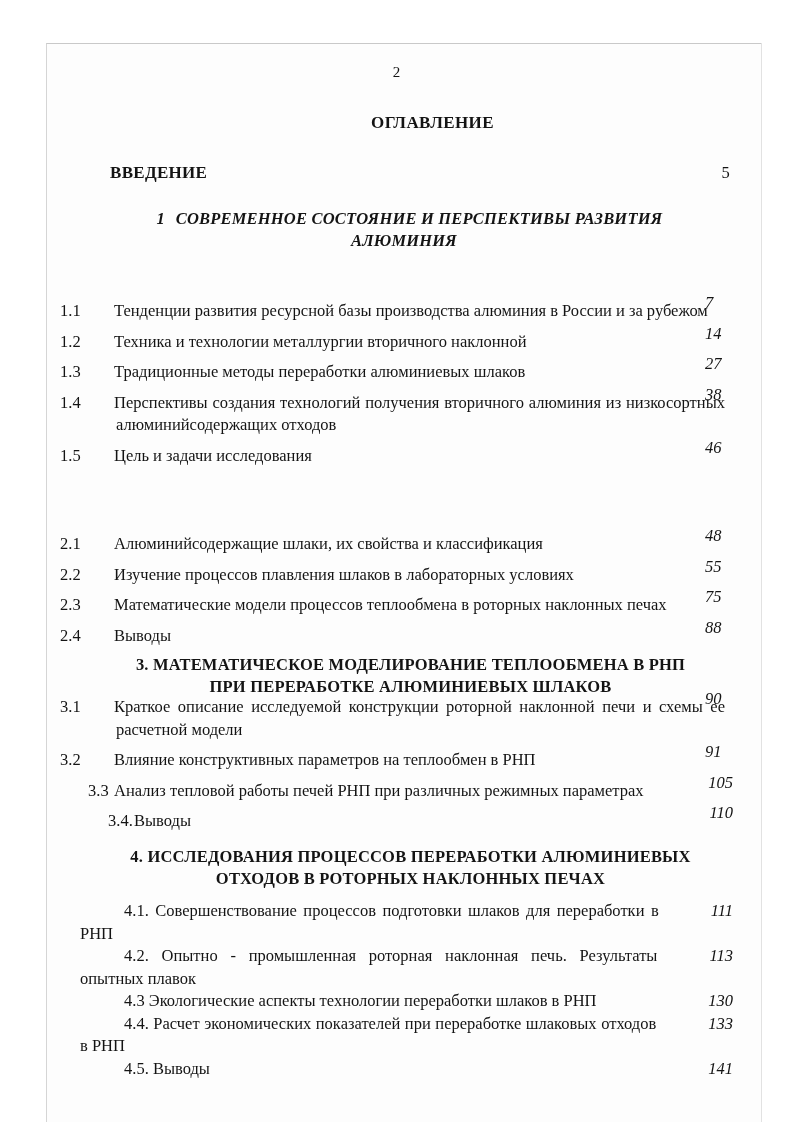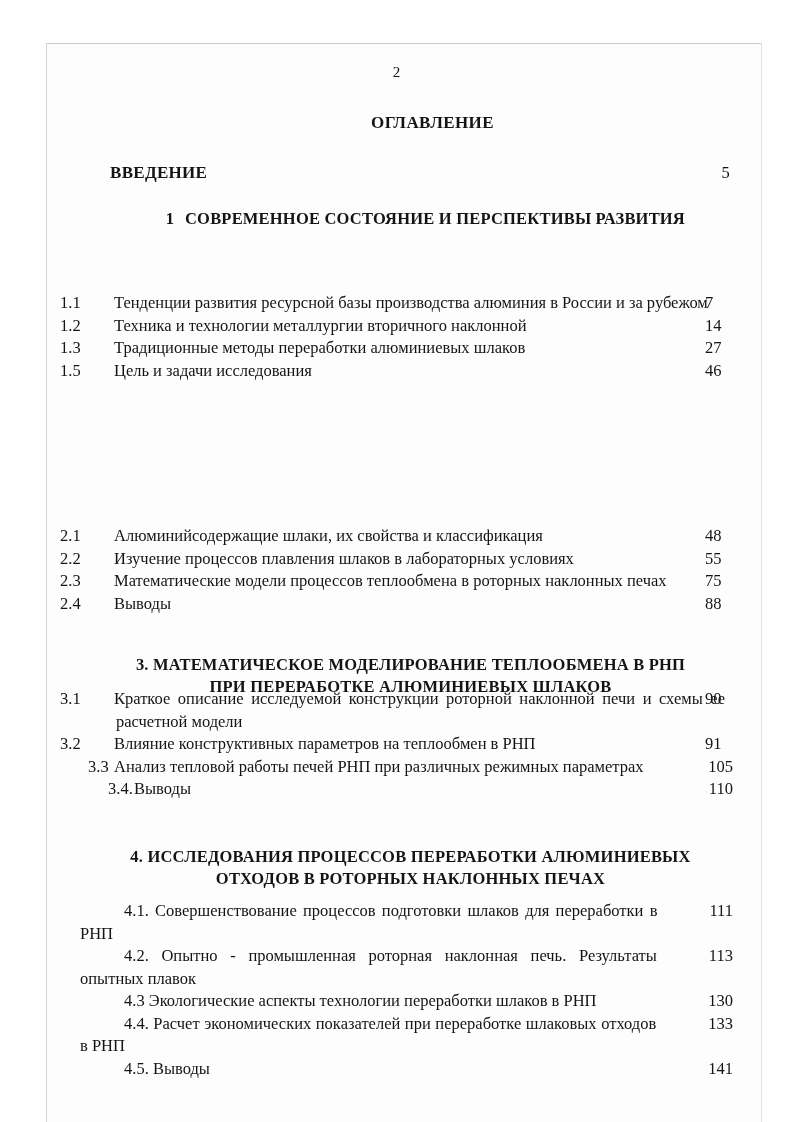--- a/index.html
+++ b/index.html
@@ -74,25 +74,27 @@
     position: relative;
     font-size: 16.5px;
     line-height: 22.5px;
     text-align: justify;
     margin: 0;
   }
   .entry .num {
     display: inline-block;
     width: 26px;
     font-size: 16.5px;
+    margin-top: 8px;
   }
   .entry .pg {
     float: right;
     font-size: 16.5px;
     margin-left: 8px;
+    font-style: italic;
   }
   .entry::after {
     content: "";
     display: block;
     clear: both;
   }
 
   
   .chap {
     font-size: 16.5px;
@@ -120,21 +122,21 @@
     font-weight: bold;
     letter-spacing: 0.3px;
   }
   .intro-line .pg {
     float: right;
     font-weight: normal;
     font-size: 16.5px;
   }
 
   
-  #chap1-head   { position: absolute; left: 120px; top: 208px;  width: 600px; }
+  #chap1-head   { position: absolute; left: 104px; top: 208px;  width: 600px; font-style: italic; }
   #sec1-list    { position: absolute; left: 88px;  top: 292px;  width: 645px; }
   #chap2-head   { position: absolute; left: 88px;  top: 458px;  width: 645px; }
   #sec2-list    { position: absolute; left: 88px;  top: 525px;  width: 645px; }
   #chap3-head   { position: absolute; left: 88px;  top: 654px;  width: 645px; text-align: center; }
   #sec3-list    { position: absolute; left: 88px;  top: 688px;  width: 645px; }
   #chap4-head   { position: absolute; left: 88px;  top: 846px;  width: 645px; }
   #sec4-list    { position: absolute; left: 80px;  top: 900px;  width: 653px; }
 
   
   .hang {
@@ -165,34 +167,39 @@
 
   <div class="intro-line">
     <span class="pg">5</span>
     <span>ВВЕДЕНИЕ</span>
   </div>
 
   <div id="chap1-head" class="chap centered">
     <div class="nowrap-line">
       <span class="cnum">1</span><span>СОВРЕМЕННОЕ СОСТОЯНИЕ И ПЕРСПЕКТИВЫ РАЗВИТИЯ</span>
     </div>
+    <div>АЛЮМИНИЯ</div>
   </div>
 
   <div id="sec1-list">
     <div class="entry hang">
       <span class="pg">7</span>
       <span class="num">1.1</span><span>Тенденции развития ресурсной базы производства алюминия в России и за рубежом</span>
     </div>
     <div class="entry hang">
       <span class="pg">14</span>
       <span class="num">1.2</span><span>Техника и технологии металлургии вторичного наклонной</span>
     </div>
     <div class="entry hang">
       <span class="pg">27</span>
       <span class="num">1.3</span><span>Традиционные методы переработки алюминиевых шлаков</span>
+    </div>
+    <div class="entry hang">
+      <span class="pg">38</span>
+      <span class="num">1.4</span><span>Перспективы создания   технологий получения вторичного алюминия из низкосортных алюминийсодержащих отходов</span>
     </div>
     <div class="entry hang">
       <span class="pg">46</span>
       <span class="num">1.5</span><span>Цель и задачи исследования</span>
     </div>
   </div>
 
 
   <div id="sec2-list">
     <div class="entry hang">

